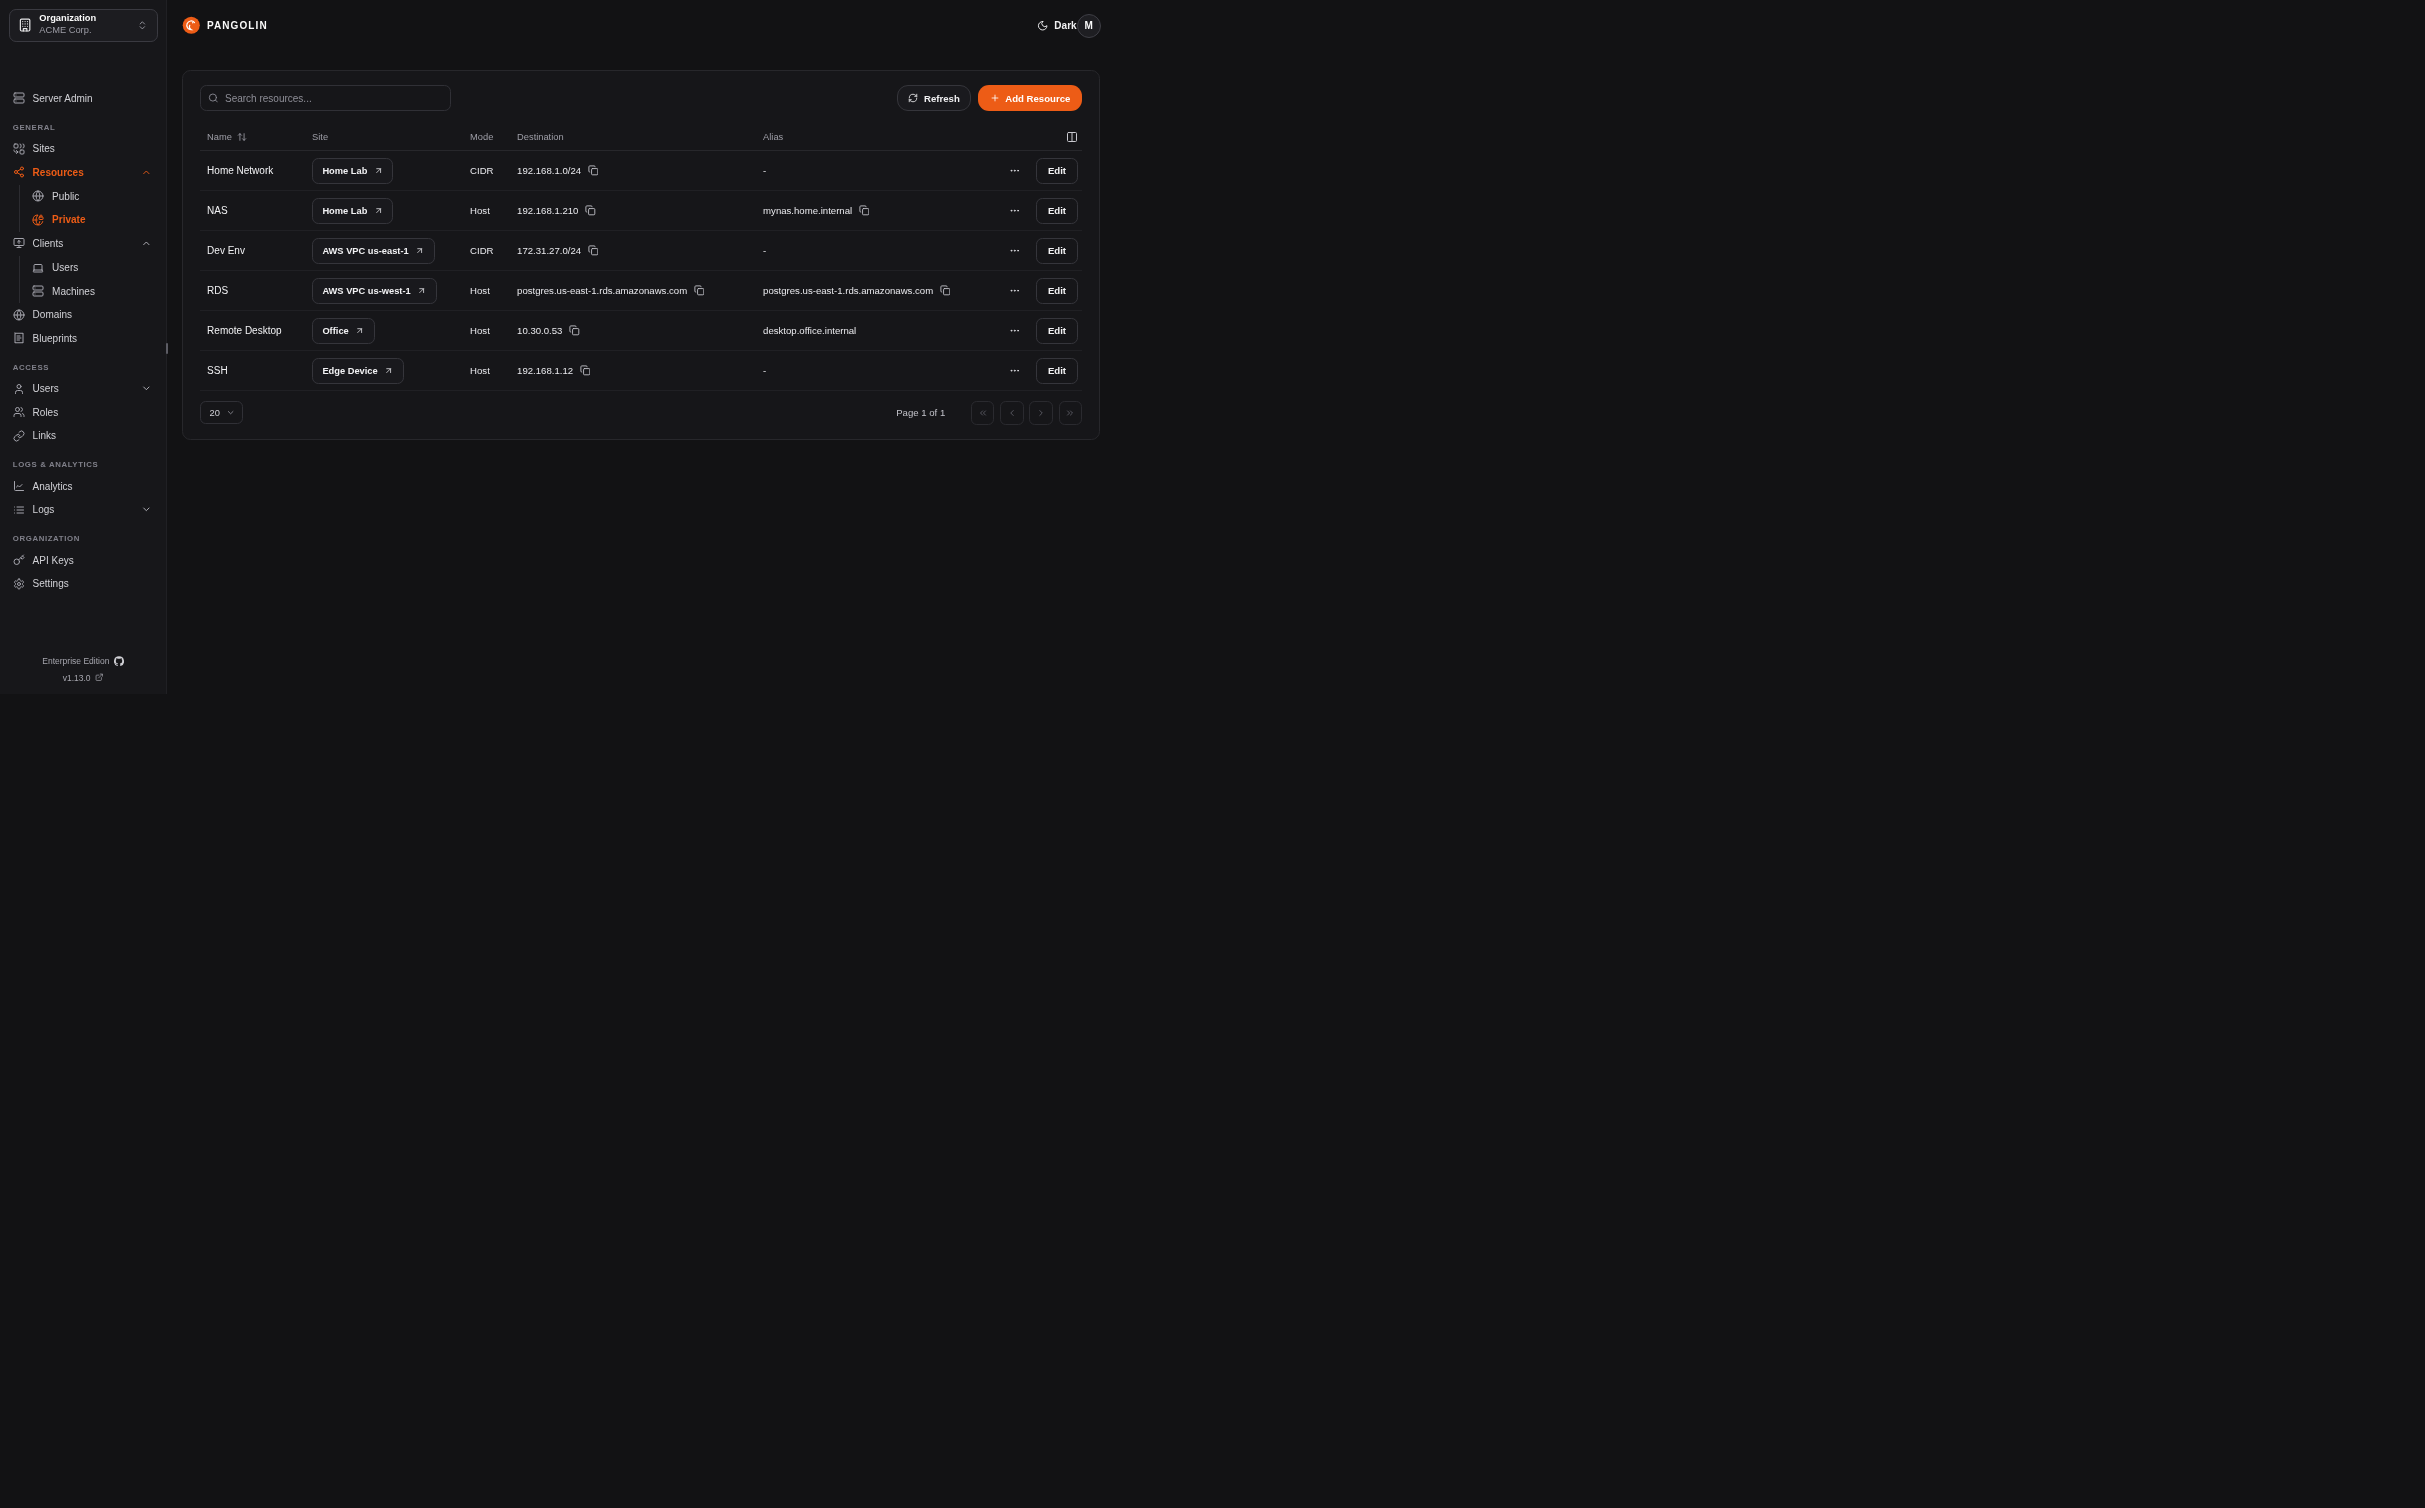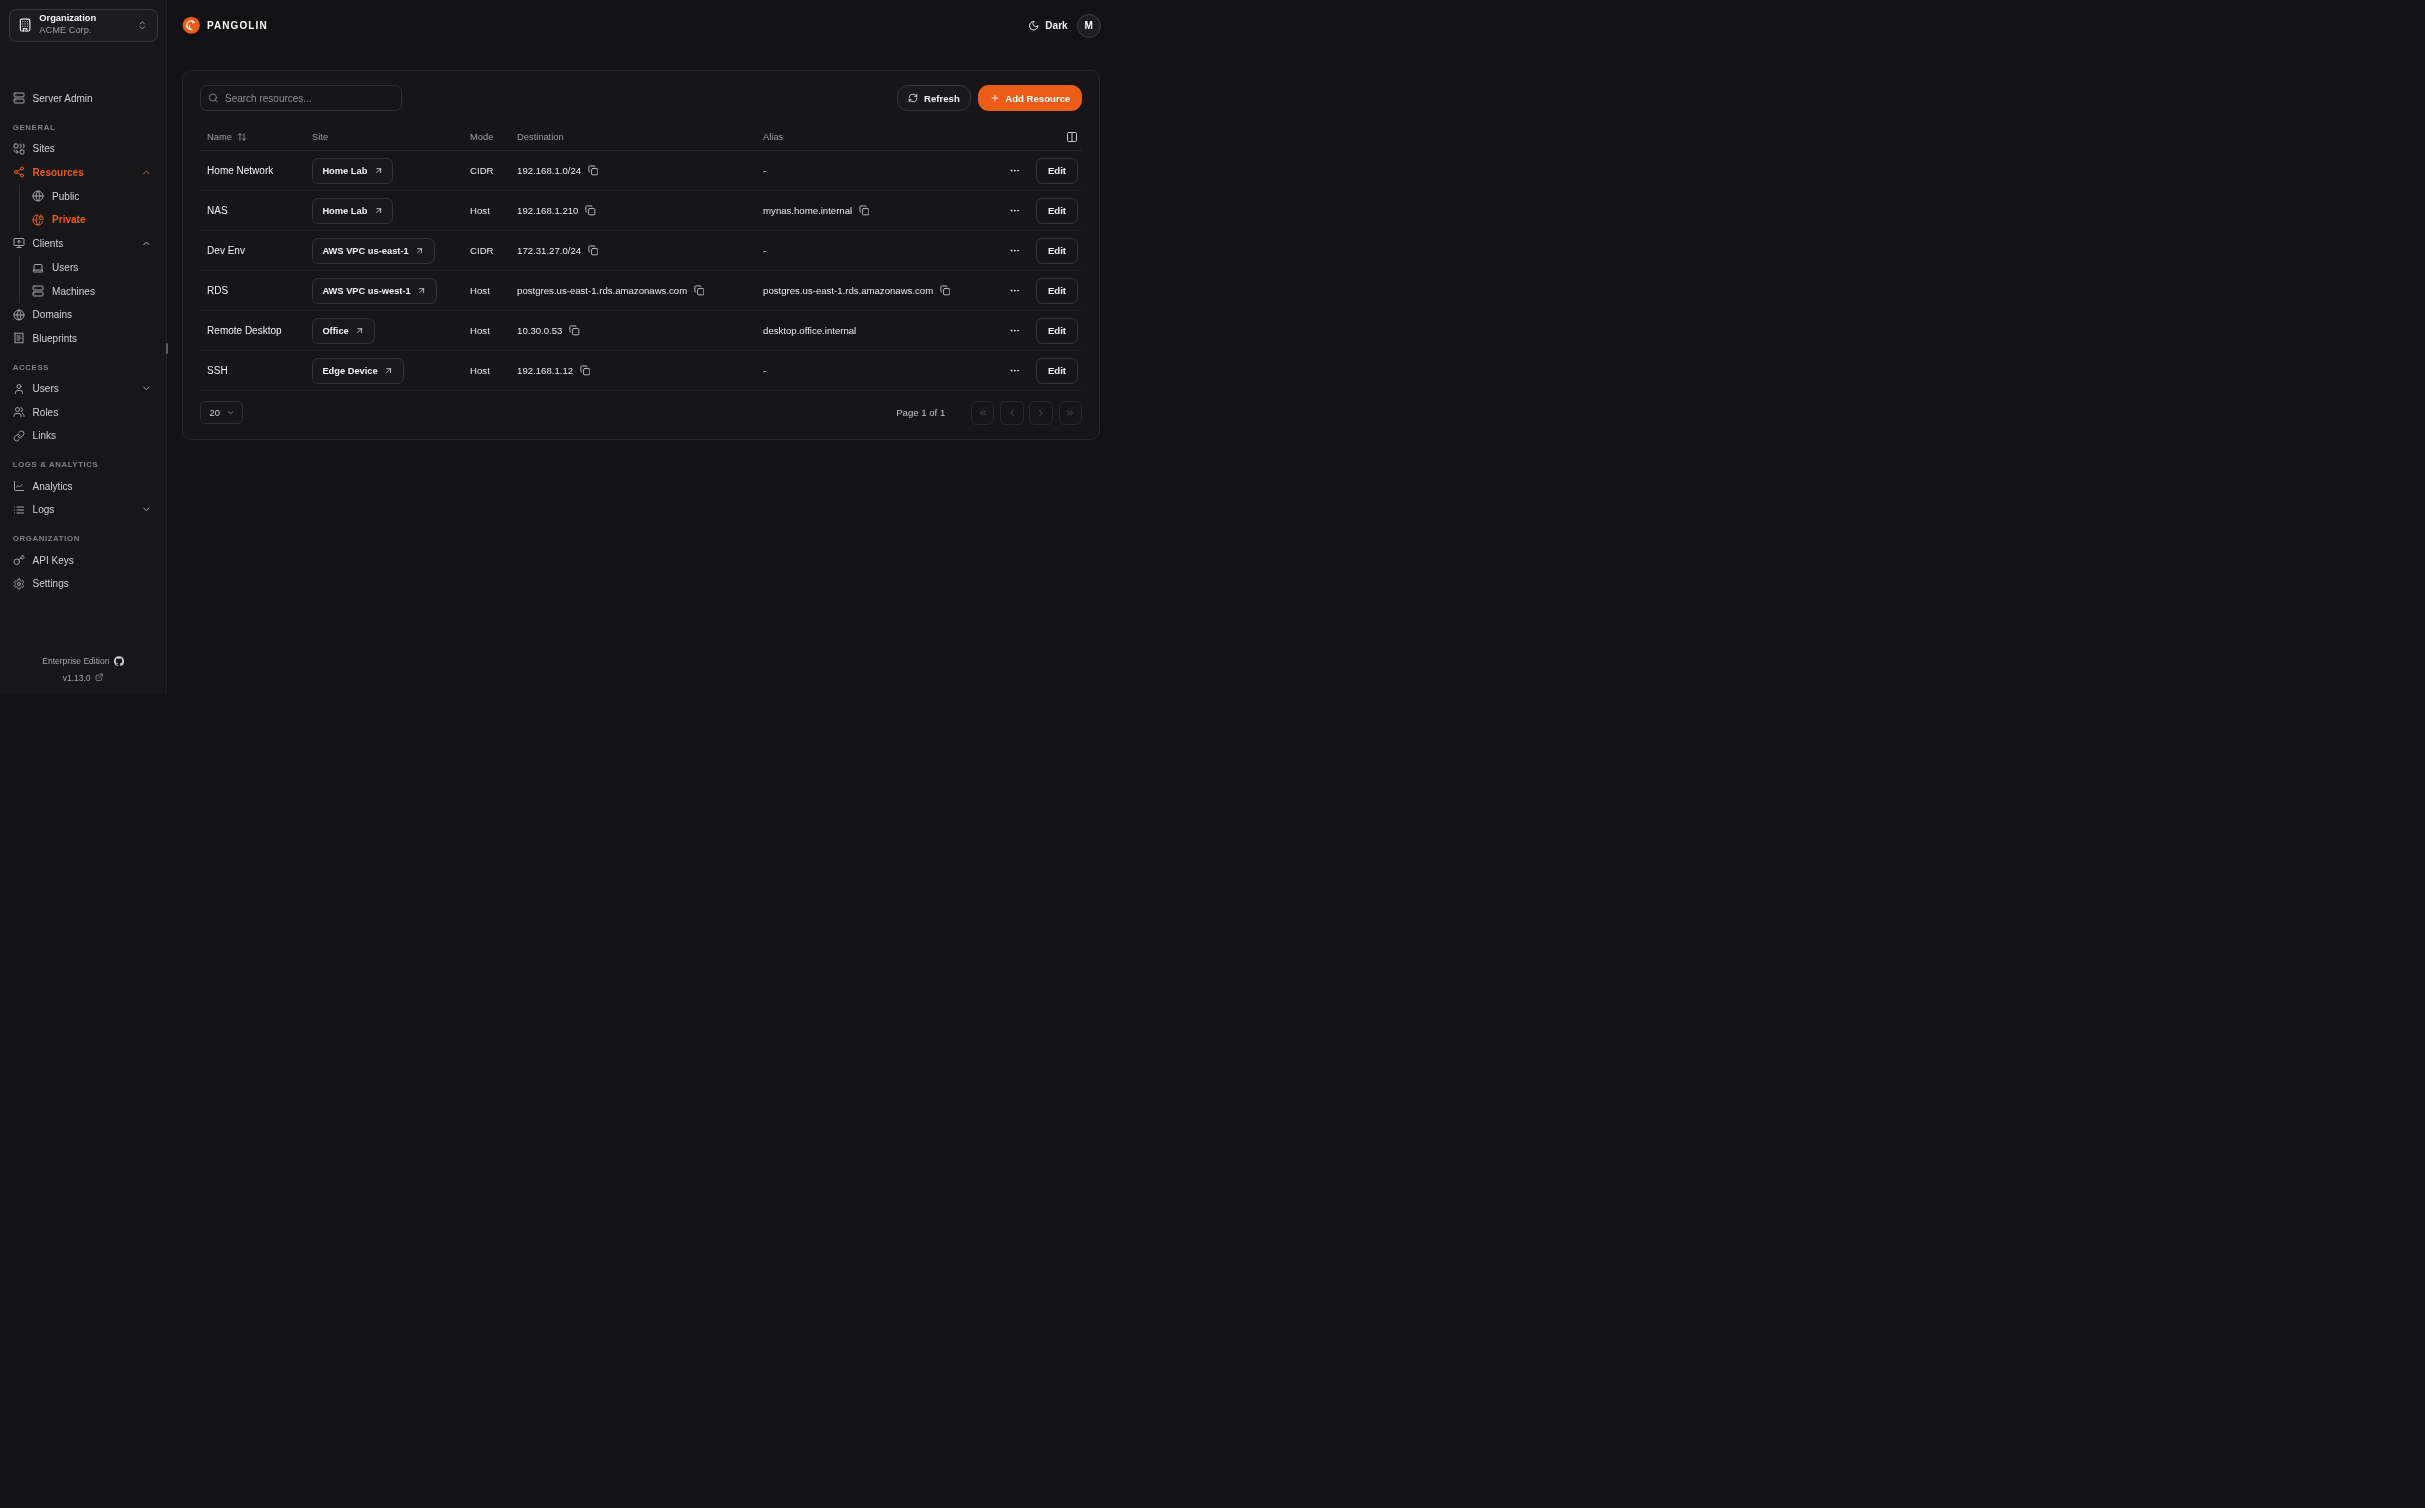--- a/index.html
+++ b/index.html
@@ -69,41 +69,41 @@
   .sf-row{display:flex;align-items:center;justify-content:center;gap:4.3px;margin-top:6.4px;}
   .sf-row .ic{width:10px;height:10px;display:inline-flex;color:#d0d0d5;}
   .sf-row .ic-sm{width:8.5px;height:8.5px;color:#a6a6ae;}
 
   
   .main{flex:1;padding:0 16.4px 0 15px;position:relative;}
   .topbar{display:flex;align-items:center;height:51px;}
   .brand{display:flex;align-items:center;gap:6.4px;}
   .brand .logo{width:18.5px;height:18.5px;display:inline-flex;}
   .brand-name{font-size:10px;font-weight:700;letter-spacing:1.1px;color:#fafafa;}
-  .top-right{margin-left:auto;display:flex;gap:9px;}
+  .top-right{margin-left:auto;display:flex;gap:0;}
   .theme-toggle{display:flex;align-items:center;gap:6.4px;cursor:pointer;}
   .theme-toggle .ic{width:11.4px;height:11.4px;color:#f0f0f2;display:inline-flex;}
   .theme-label{font-size:10px;font-weight:600;color:#f0f0f2;}
   .avatar{
     width:24px;height:24px;border-radius:50%;background:#1e1e22;border:0.7px solid #3e3e45;
     display:flex;align-items:center;justify-content:center;
     font-size:10px;font-weight:700;color:#fafafa;cursor:pointer;
   }
 
   .page-head{margin-top:7.1px;}
   .page-title{font-size:18px;font-weight:800;color:#fafafa;letter-spacing:0.1px;}
   .page-sub{font-size:10.7px;color:#a4a4ad;margin-top:5.7px;}
 
   .card{
     margin-top:19px;background:var(--card-bg);
     border:0.7px solid var(--border);border-radius:8.5px;
     padding:14.2px 17px;width:918px;
   }
   .toolbar{display:flex;align-items:center;}
-  .search-wrap{position:relative;width:202px;}
+  .search-wrap{position:relative;width:251px;}
   .search-wrap .ic{
     position:absolute;left:7.8px;top:50%;transform:translateY(-50%);
     width:10.7px;height:10.7px;color:#8e8e97;display:inline-flex;
   }
   .search-input{
     width:100%;height:26px;background:transparent;border:0.7px solid #303036;border-radius:6.4px;
     padding:0 8.5px 0 24px;font-size:10px;color:#e8e8ec;outline:none;
     font-family:"Liberation Sans", sans-serif;
   }
   .search-input::placeholder{color:#8e8e97;}

